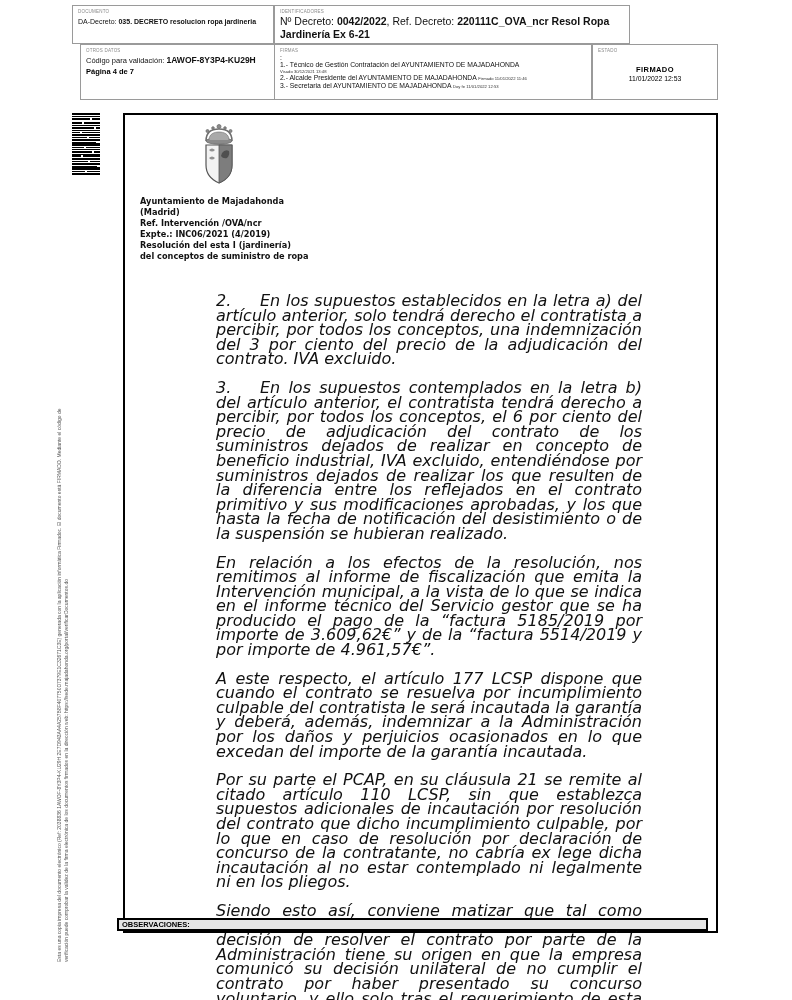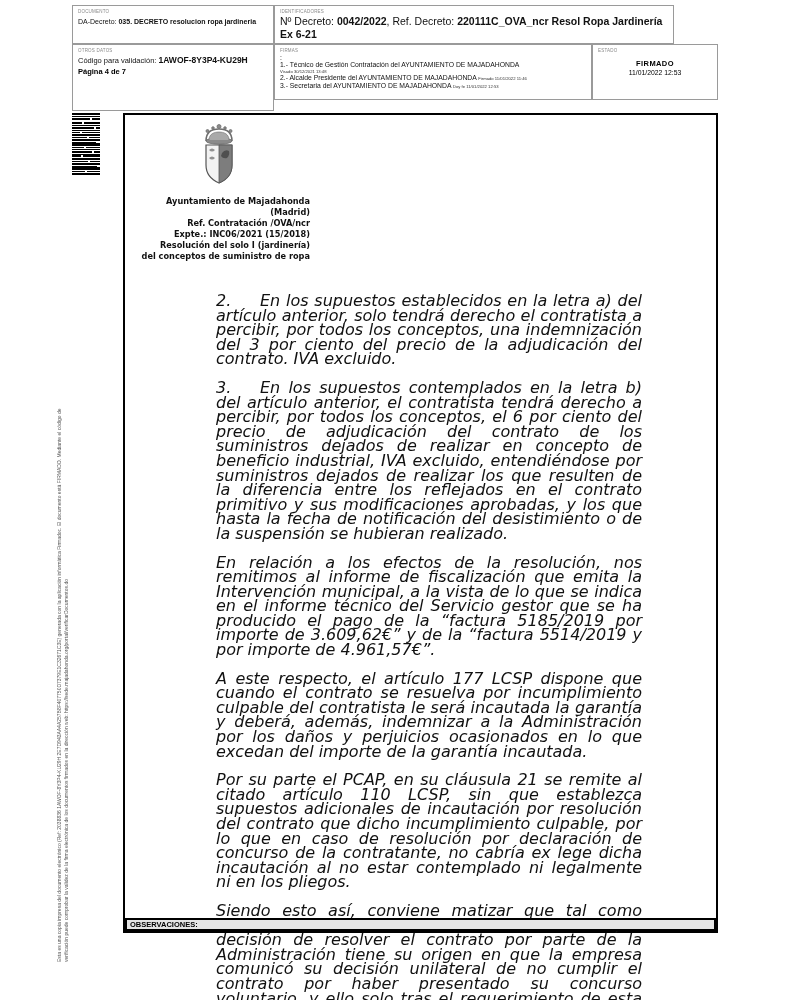--- a/index.html
+++ b/index.html
@@ -4,72 +4,72 @@
 <style>
   * { margin:0; padding:0; box-sizing:border-box; }
   html,body { background:#ffffff; }
   body { font-family:"Liberation Sans", sans-serif; }
   .page { position:relative; width:792px; height:1000px; background:#fff; overflow:hidden; }
 
   
   .cell { position:absolute; border:1px solid #9a9a9a; background:#fff; padding:3px 5px; }
   .tiny-label { font-size:4.5px; color:#8a8a8a; letter-spacing:.2px; display:block; }
   .cell-documento { left:72px; top:5px; width:202px; height:39px; }
-  .cell-otros     { left:72px; top:44px; width:202px; height:67px; }
-  .cell-ident     { left:274px; top:5px; width:400px; height:39px; }
+  .cell-otros     { left:80px; top:44px; width:202px; height:56px; }
+  .cell-ident     { left:274px; top:5px; width:356px; height:39px; }
   .cell-firmas    { left:274px; top:44px; width:318px; height:56px; }
   .cell-estado    { left:592px; top:44px; width:126px; height:56px; }
 
   .doc-line { font-size:7px; color:#111; margin-top:3px; line-height:9px; }
   .doc-line b { font-weight:bold; }
   .otros-line { font-size:7.5px; color:#111; margin-top:3px; line-height:9px; }
   .otros-line .code { font-weight:bold; font-size:8.5px; }
   .otros-page { font-size:7.5px; font-weight:bold; margin-top:2px; }
 
   .ident-line { font-size:10.5px; color:#111; margin-top:1px; line-height:13px; }
   .ident-line b { font-weight:bold; }
 
   .firmas-colon { font-size:6.8px; line-height:7px; margin-top:1px; }
   .firma-item { font-size:6.8px; line-height:7.5px; color:#111; }
   .firma-note { font-size:4.2px; color:#333; }
   .firma-note.block { display:block; line-height:5px; }
 
-  .estado-content { text-align:center; margin-top:6px; }
+  .estado-content { text-align:center; margin-top:12px; }
   .estado-status { font-size:7.5px; font-weight:bold; letter-spacing:.4px; }
   .estado-date { font-size:6.8px; margin-top:1px; }
 
   
   .barcode { position:absolute; left:72px; top:113px; width:28px; height:62px; }
 
   
   .side-text { position:absolute; left:56px; top:962px; width:692px; height:16px;
                transform:rotate(-90deg); transform-origin:0 0;
                font-size:5px; line-height:7px; color:#555; white-space:nowrap; }
 
   
   .main-frame { position:absolute; left:123px; top:113px; width:595px; height:820px;
                 border:2px solid #000; background:#fff; }
 
   
   .coa { position:absolute; left:196px; top:117px; width:46px; height:78px; }
-  .letterhead { position:absolute; left:140px; top:196px; width:170px; text-align:right;
+  .letterhead { position:absolute; left:140px; top:196px; width:170px; text-align:left;
                 font-family:"DejaVu Sans", sans-serif; font-weight:bold; font-size:8.2px;
                 line-height:11px; color:#111; }
 
   
   .body-text { position:absolute; left:216px; top:263px; width:426px;
                font-family:"DejaVu Sans", sans-serif; font-style:italic;
                font-size:16px; line-height:14.6px; color:#111; text-align:justify;margin-top:31px; }
   .para { margin-bottom:14px; }
   .para.no-gap-bottom { margin-bottom:0; }
   .para.no-gap-top { margin-top:0; }
   .pnum { display:inline-block; width:44px; font-style:italic; }
 
   
-  .obs-bar { position:absolute; left:125px; top:918px; width:591px; height:13px;
+  .obs-bar { position:absolute; left:117px; top:918px; width:591px; height:13px;
              background:#e4e4e4; border:2px solid #000; font-size:7.5px; font-weight:bold;
              line-height:9px; padding-left:3px; color:#000; }
 </style>
 </head>
 <body>
 
 <div class="page">
 
   <div class="cell cell-documento">
     <span class="tiny-label">DOCUMENTO</span>
@@ -172,23 +172,23 @@
     <path d="M10 28 L36 28 L36 48 C36 58, 30 63, 23 66 C16 63, 10 58, 10 48 Z" fill="#f2f2f2" stroke="#555" stroke-width="1.2"></path>
     <path d="M23 28 L36 28 L36 48 C36 58, 30 63, 23 66 Z" fill="#7d7d7d" stroke="#555" stroke-width="0.8"></path>
     <path d="M13 33 q3 -3 6 0 q-3 3 -6 0 Z" fill="#8f8f8f"></path>
     <path d="M13 41 q3 -3 6 0 q-3 3 -6 0 Z" fill="#8f8f8f"></path>
     <path d="M26 36 q3 -4 7 -2 q1 4 -2 7 q-4 1 -6 -2 Z" fill="#4f4f4f"></path>
   </svg>
 
   <div class="letterhead">
     <div>Ayuntamiento de Majadahonda</div>
     <div>(Madrid)</div>
-    <div>Ref. Contratación /OVA/ncr</div>
-    <div>Expte.: INC06/2021 (15/2018)</div>
-    <div>Resolución del solo I (jardinería)</div>
+    <div>Ref. Intervención /OVA/ncr</div>
+    <div>Expte.: INC06/2021 (4/2019)</div>
+    <div>Resolución del esta I (jardinería)</div>
     <div>del conceptos de suministro de ropa</div>
   </div>
 
   <div class="body-text">
     <p class="para"><span class="pnum">2.</span><span>En los supuestos establecidos en la letra a) del artículo anterior, solo tendrá derecho el contratista a percibir, por todos los conceptos, una indemnización del 3 por ciento del precio de la adjudicación del contrato. IVA excluido.</span></p>
     <p class="para"><span class="pnum">3.</span><span>En los supuestos contemplados en la letra b) del artículo anterior, el contratista tendrá derecho a percibir, por todos los conceptos, el 6 por ciento del precio de adjudicación del contrato de los suministros dejados de realizar en concepto de beneficio industrial, IVA excluido, entendiéndose por suministros dejados de realizar los que resulten de la diferencia entre los reflejados en el contrato primitivo y sus modificaciones aprobadas, y los que hasta la fecha de notificación del desistimiento o de la suspensión se hubieran realizado.</span></p>
     <p class="para"><span>En relación a los efectos de la resolución, nos remitimos al informe de fiscalización que emita la Intervención municipal, a la vista de lo que se indica en el informe técnico del Servicio gestor que se ha producido el pago de la “factura 5185/2019 por importe de 3.609,62€” y de la “factura 5514/2019 y por importe de 4.961,57€”.</span></p>
     <p class="para"><span>A este respecto, el artículo 177 LCSP dispone que cuando el contrato se resuelva por incumplimiento culpable del contratista le será incautada la garantía y deberá, además, indemnizar a la Administración por los daños y perjuicios ocasionados en lo que excedan del importe de la garantía incautada.</span></p>
     <p class="para"><span>Por su parte el PCAP, en su cláusula 21 se remite al citado artículo 110 LCSP, sin que establezca supuestos adicionales de incautación por resolución del contrato que dicho incumplimiento culpable, por lo que en caso de resolución por declaración de concurso de la contratante, no cabría ex lege dicha incautación al no estar contemplado ni legalmente ni en los pliegos.</span></p>
     <p class="para"><span>Siendo esto así, conviene matizar que tal como consta en el informe del 25 de febrero de 2021, la decisión de resolver el contrato por parte de la Administración tiene su origen en que la empresa comunicó su decisión unilateral de no cumplir el contrato por haber presentado su concurso voluntario, y ello solo tras el requerimiento de esta Administración para que cumpliera con sus obligaciones contractuales, y no es hasta el 25 de junio de 2020 mediante un correo electrónico cuando el contratista comunica su intención de incumplir el contrato.</span></p>

